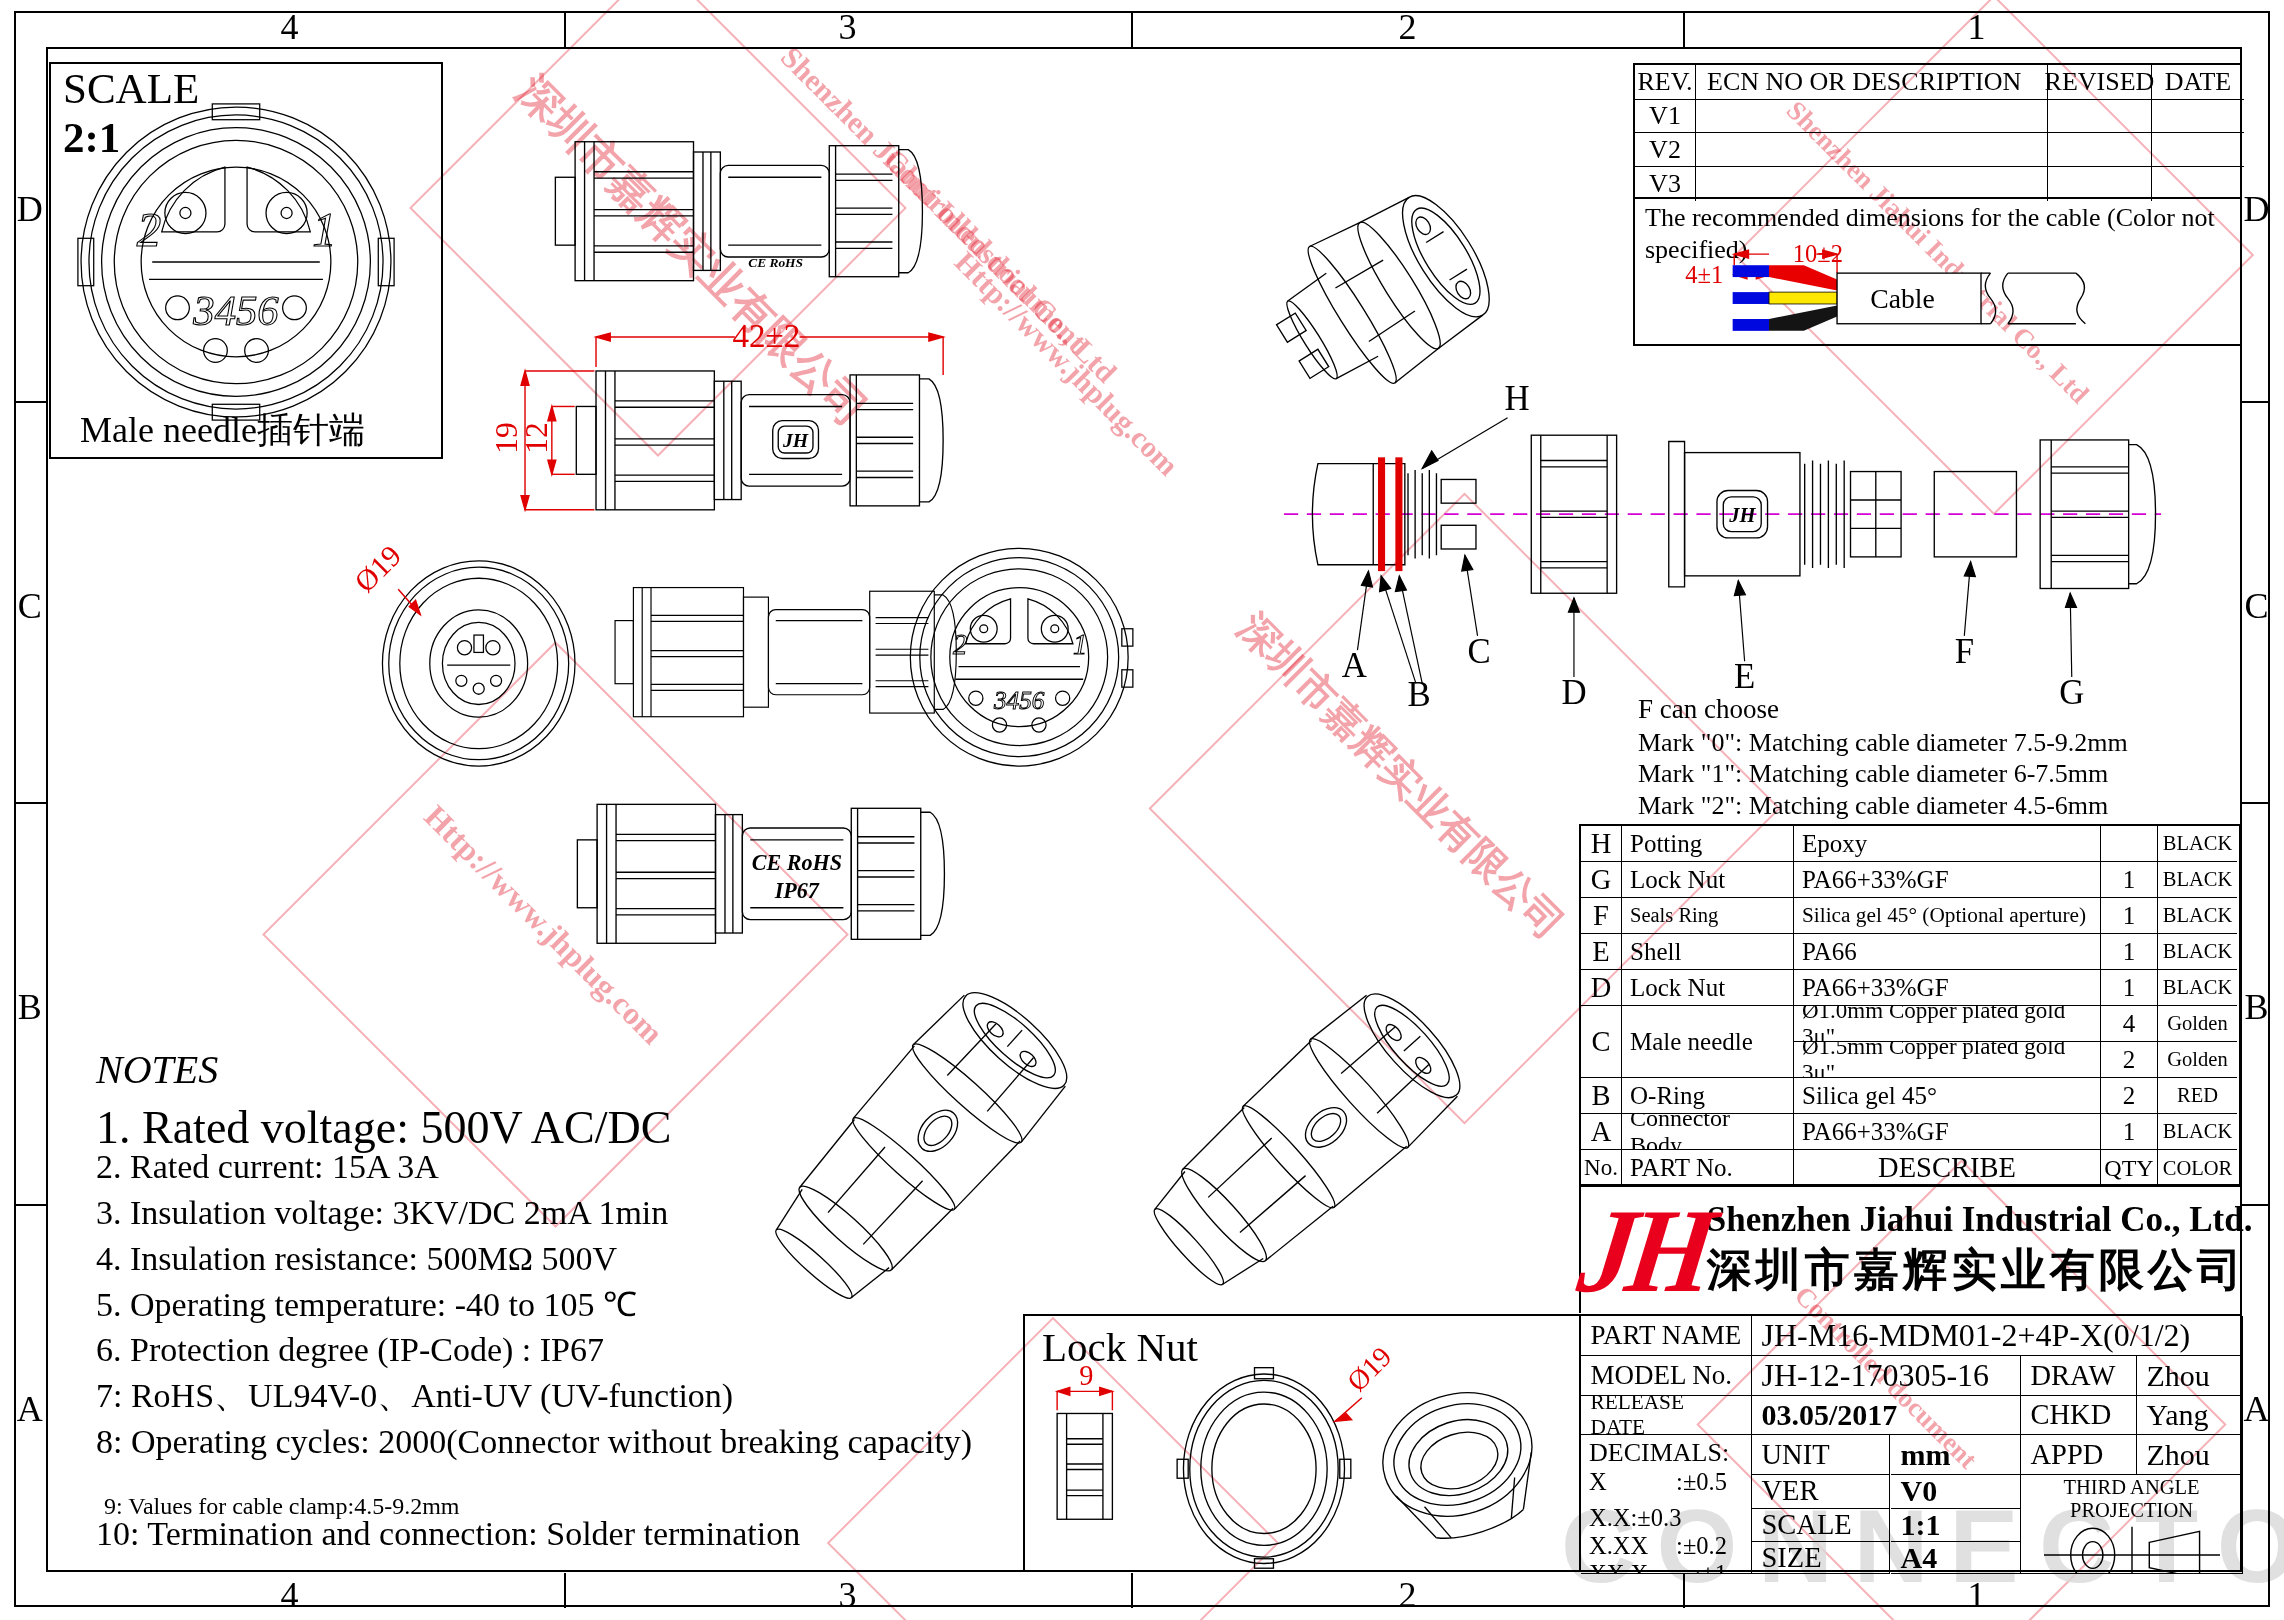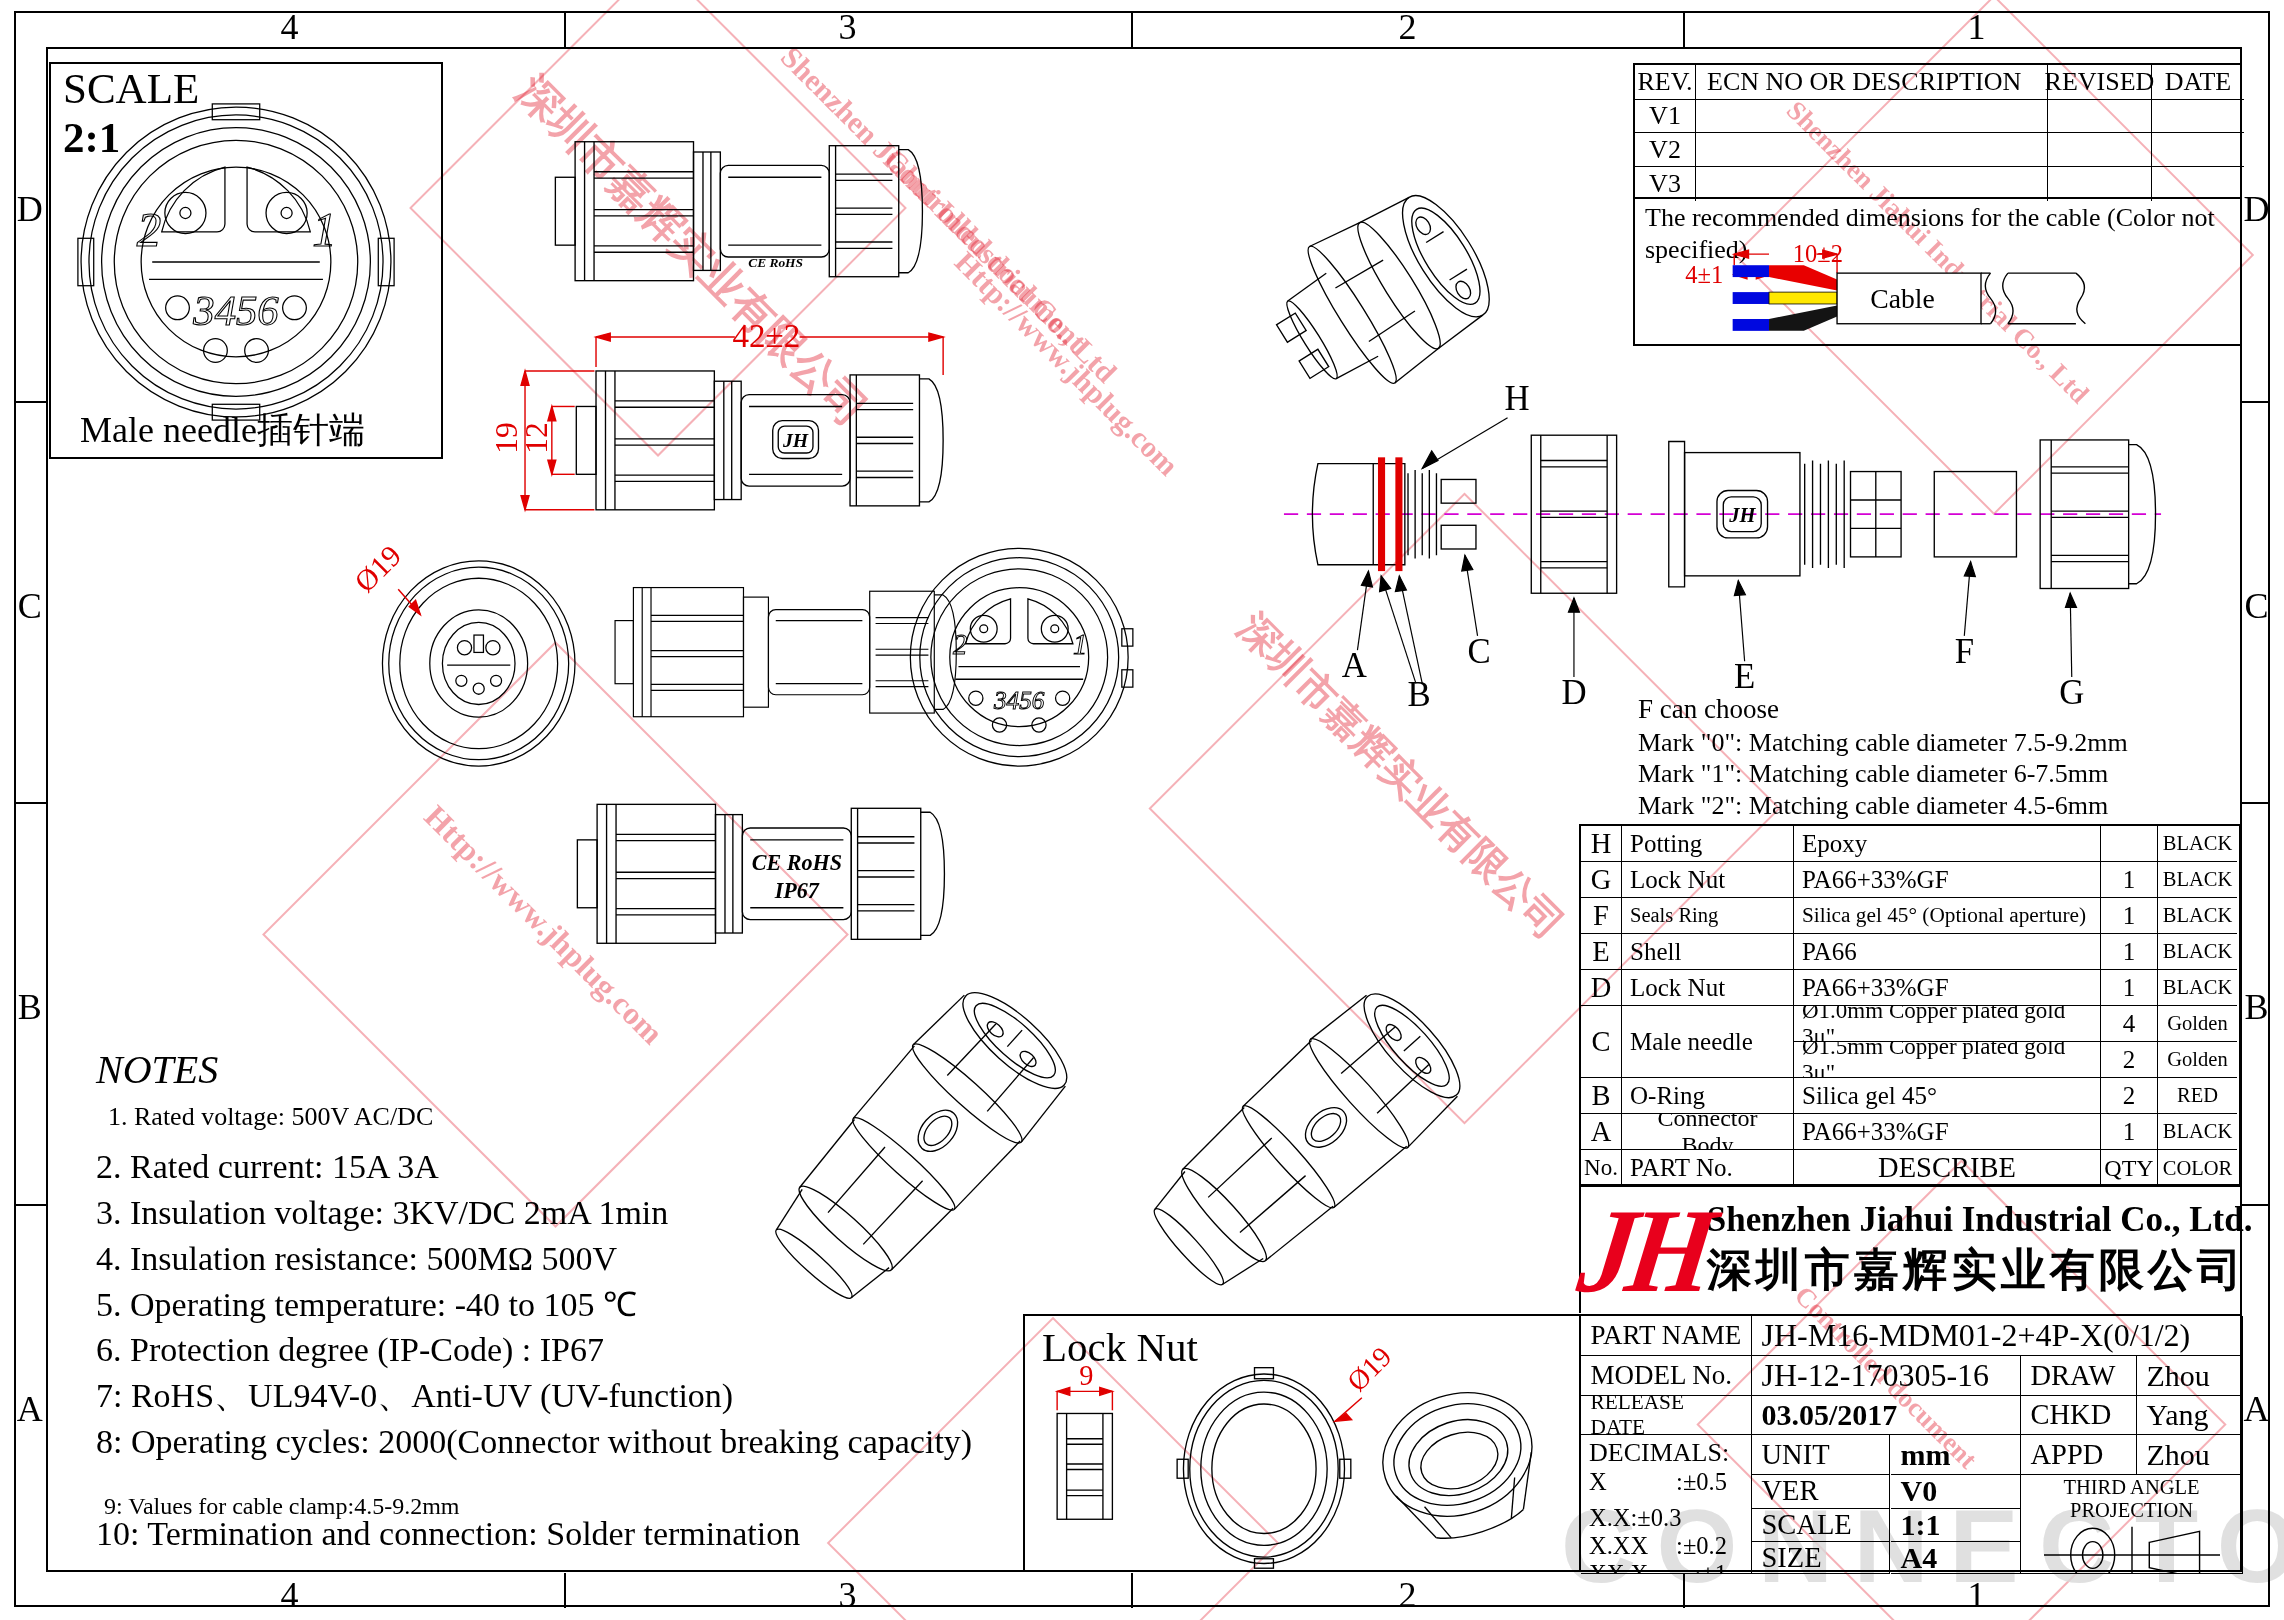--- a/index.html
+++ b/index.html
@@ -533,21 +533,21 @@
     <div class="bc c">2</div>
     <div class="bc c nr" style="font-size:20.5px;">Golden</div>
 
     <div class="bc c letter">B</div>
     <div class="bc">O-Ring</div>
     <div class="bc">Silica gel 45°</div>
     <div class="bc c">2</div>
     <div class="bc c nr" style="font-size:20.5px;">RED</div>
 
     <div class="bc c letter">A</div>
-    <div class="bc" style="font-size:24px;text-align:center;">Connector Body</div>
+    <div class="bc" style="font-size:24px;">Connector Body</div>
     <div class="bc">PA66+33%GF</div>
     <div class="bc c">1</div>
     <div class="bc c nr" style="font-size:20.5px;">BLACK</div>
 
     <div class="bc c nb" style="font-size:23px;">No.</div>
     <div class="bc nb">PART No.</div>
     <div class="bc c nb" style="font-size:28.5px;">DESCRIBE</div>
     <div class="bc c nb" style="font-size:24px;">QTY</div>
     <div class="bc c nr nb" style="font-size:20.5px;">COLOR</div>
   </div>
@@ -616,21 +616,21 @@
           <ellipse cx="70" cy="42" rx="28" ry="34"></ellipse>
             <ellipse cx="70" cy="42" rx="13" ry="17"></ellipse>
           <line x1="120" y1="6" x2="120" y2="78"></line>
           <path d="M142 26 L206 12 V72 L142 58 z"></path>
         </g>
       </svg>
     </div>
   </div>
 
   <div class="t" style="left:96px;top:1048px;font-size:40px;font-style:italic;">NOTES</div>
-  <div class="t" style="left:96px;top:1103px;font-size:26px;margin-left:12px;">1. Rated voltage: 500V AC/DC</div>
+  <div class="t" style="left:96px;top:1103px;font-size:46px;">1. Rated voltage: 500V AC/DC</div>
   <div class="t" style="left:96px;top:1149px;font-size:34px;">2. Rated current: 15A 3A</div>
   <div class="t" style="left:96px;top:1195px;font-size:34px;">3. Insulation voltage: 3KV/DC 2mA 1min</div>
   <div class="t" style="left:96px;top:1241px;font-size:34px;">4. Insulation resistance: 500MΩ 500V</div>
   <div class="t" style="left:96px;top:1287px;font-size:34px;">5. Operating temperature: -40 to 105 ℃</div>
   <div class="t" style="left:96px;top:1332px;font-size:34px;">6. Protection degree (IP-Code) : IP67</div>
   <div class="t" style="left:96px;top:1378px;font-size:34px;">7: RoHS、UL94V-0、Anti-UV (UV-function)</div>
   <div class="t" style="left:96px;top:1424px;font-size:34px;">8: Operating cycles: 2000(Connector without breaking capacity)</div>
   <div class="t" style="left:104px;top:1470px;font-size:24px;margin-top:24px;">9: Values for cable clamp:4.5-9.2mm</div>
   <div class="t" style="left:96px;top:1516px;font-size:34px;">10: Termination and connection: Solder termination</div>
 

